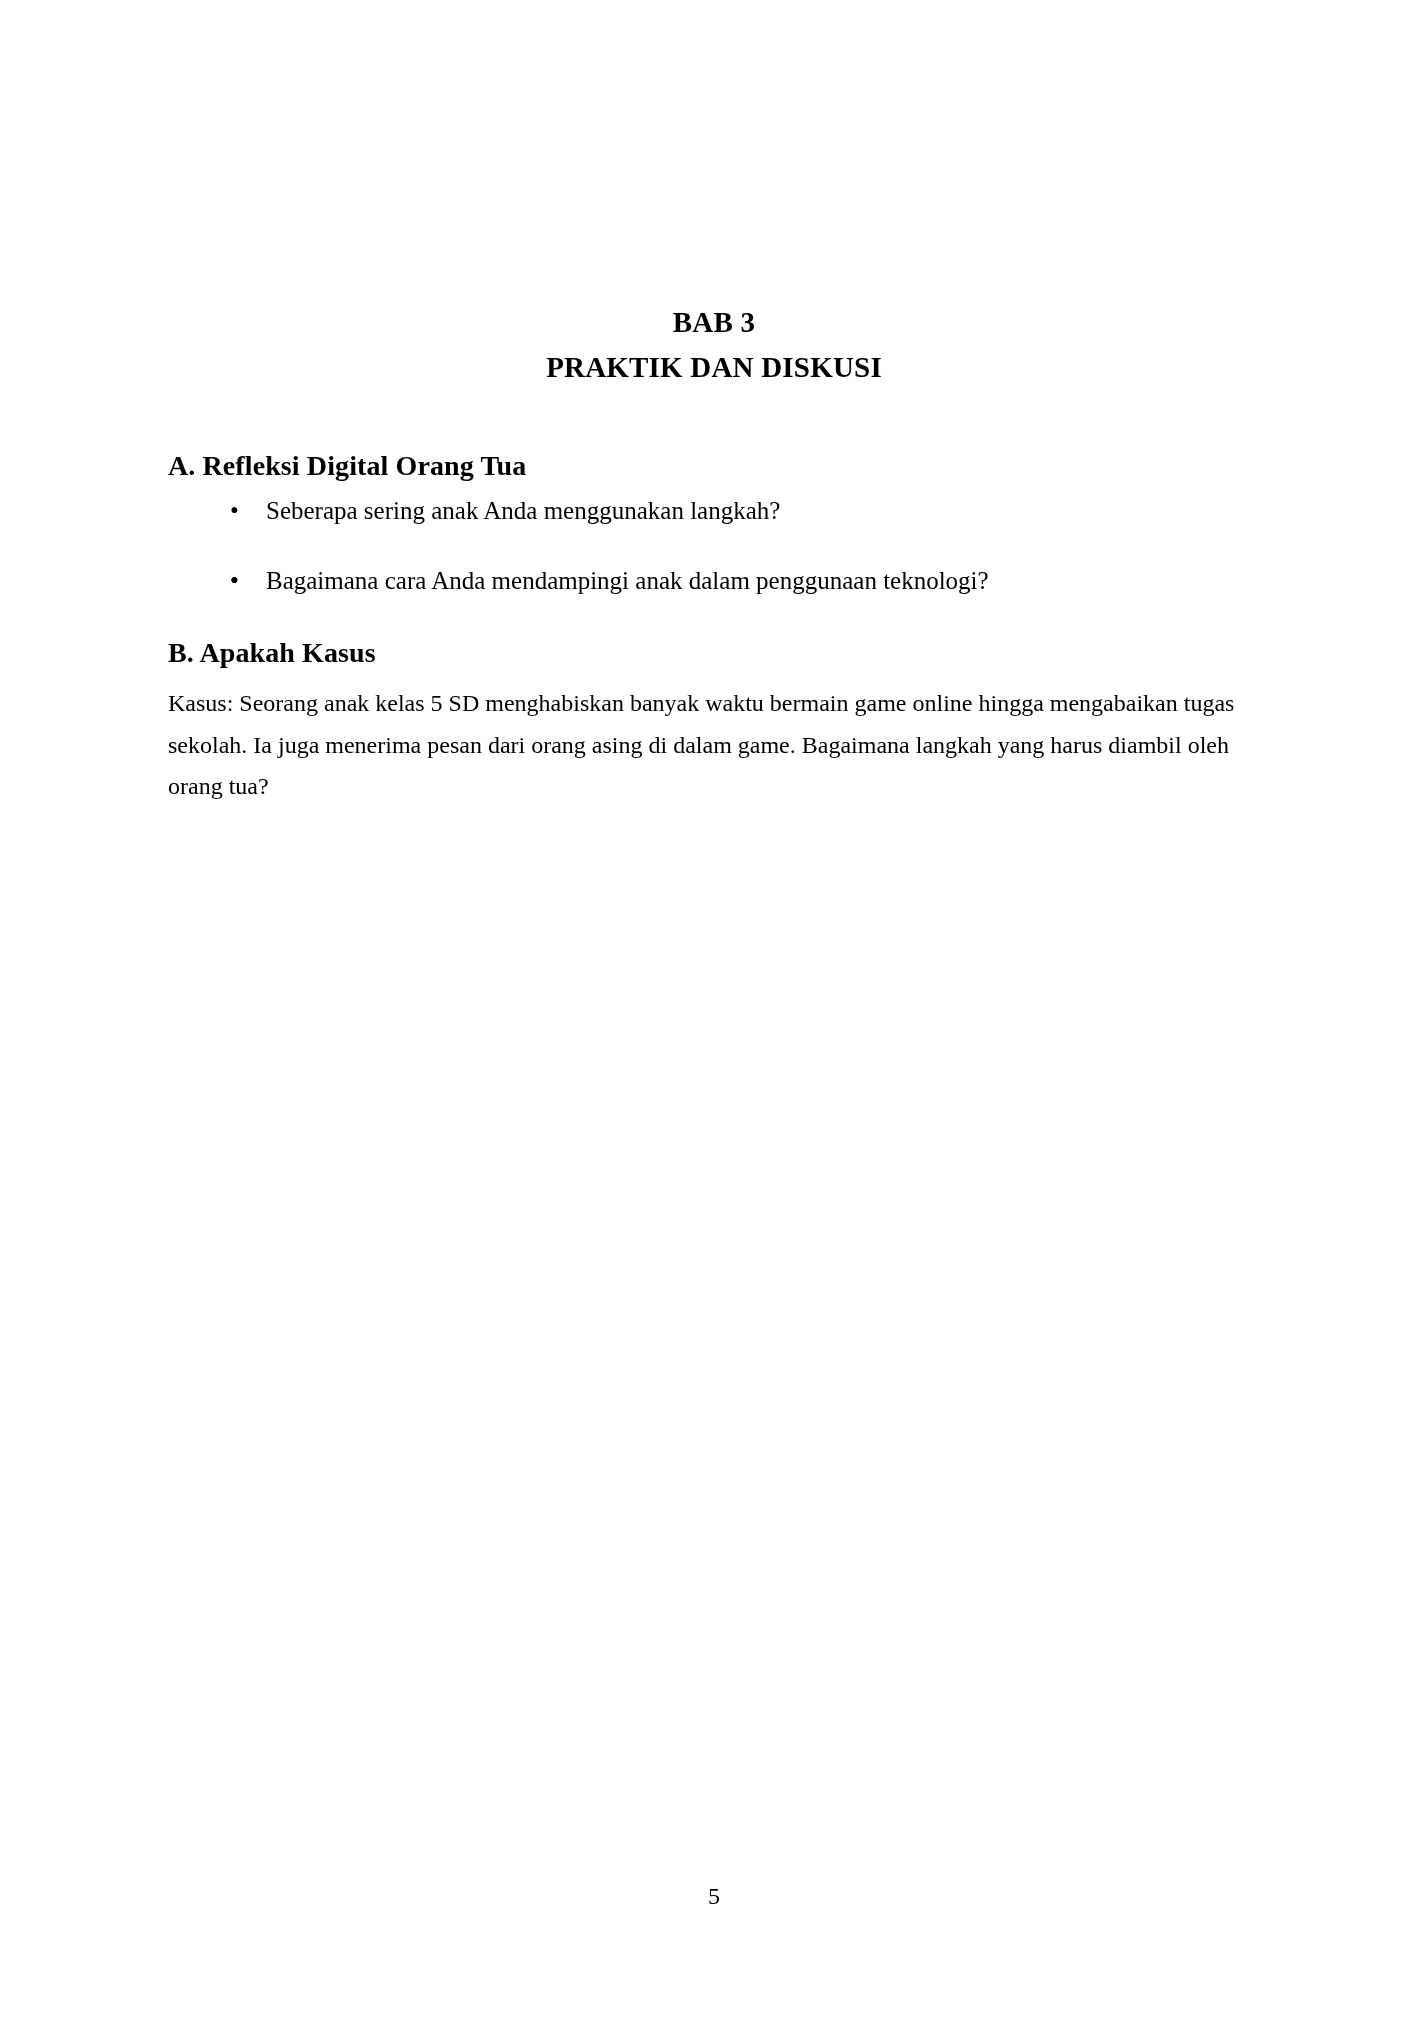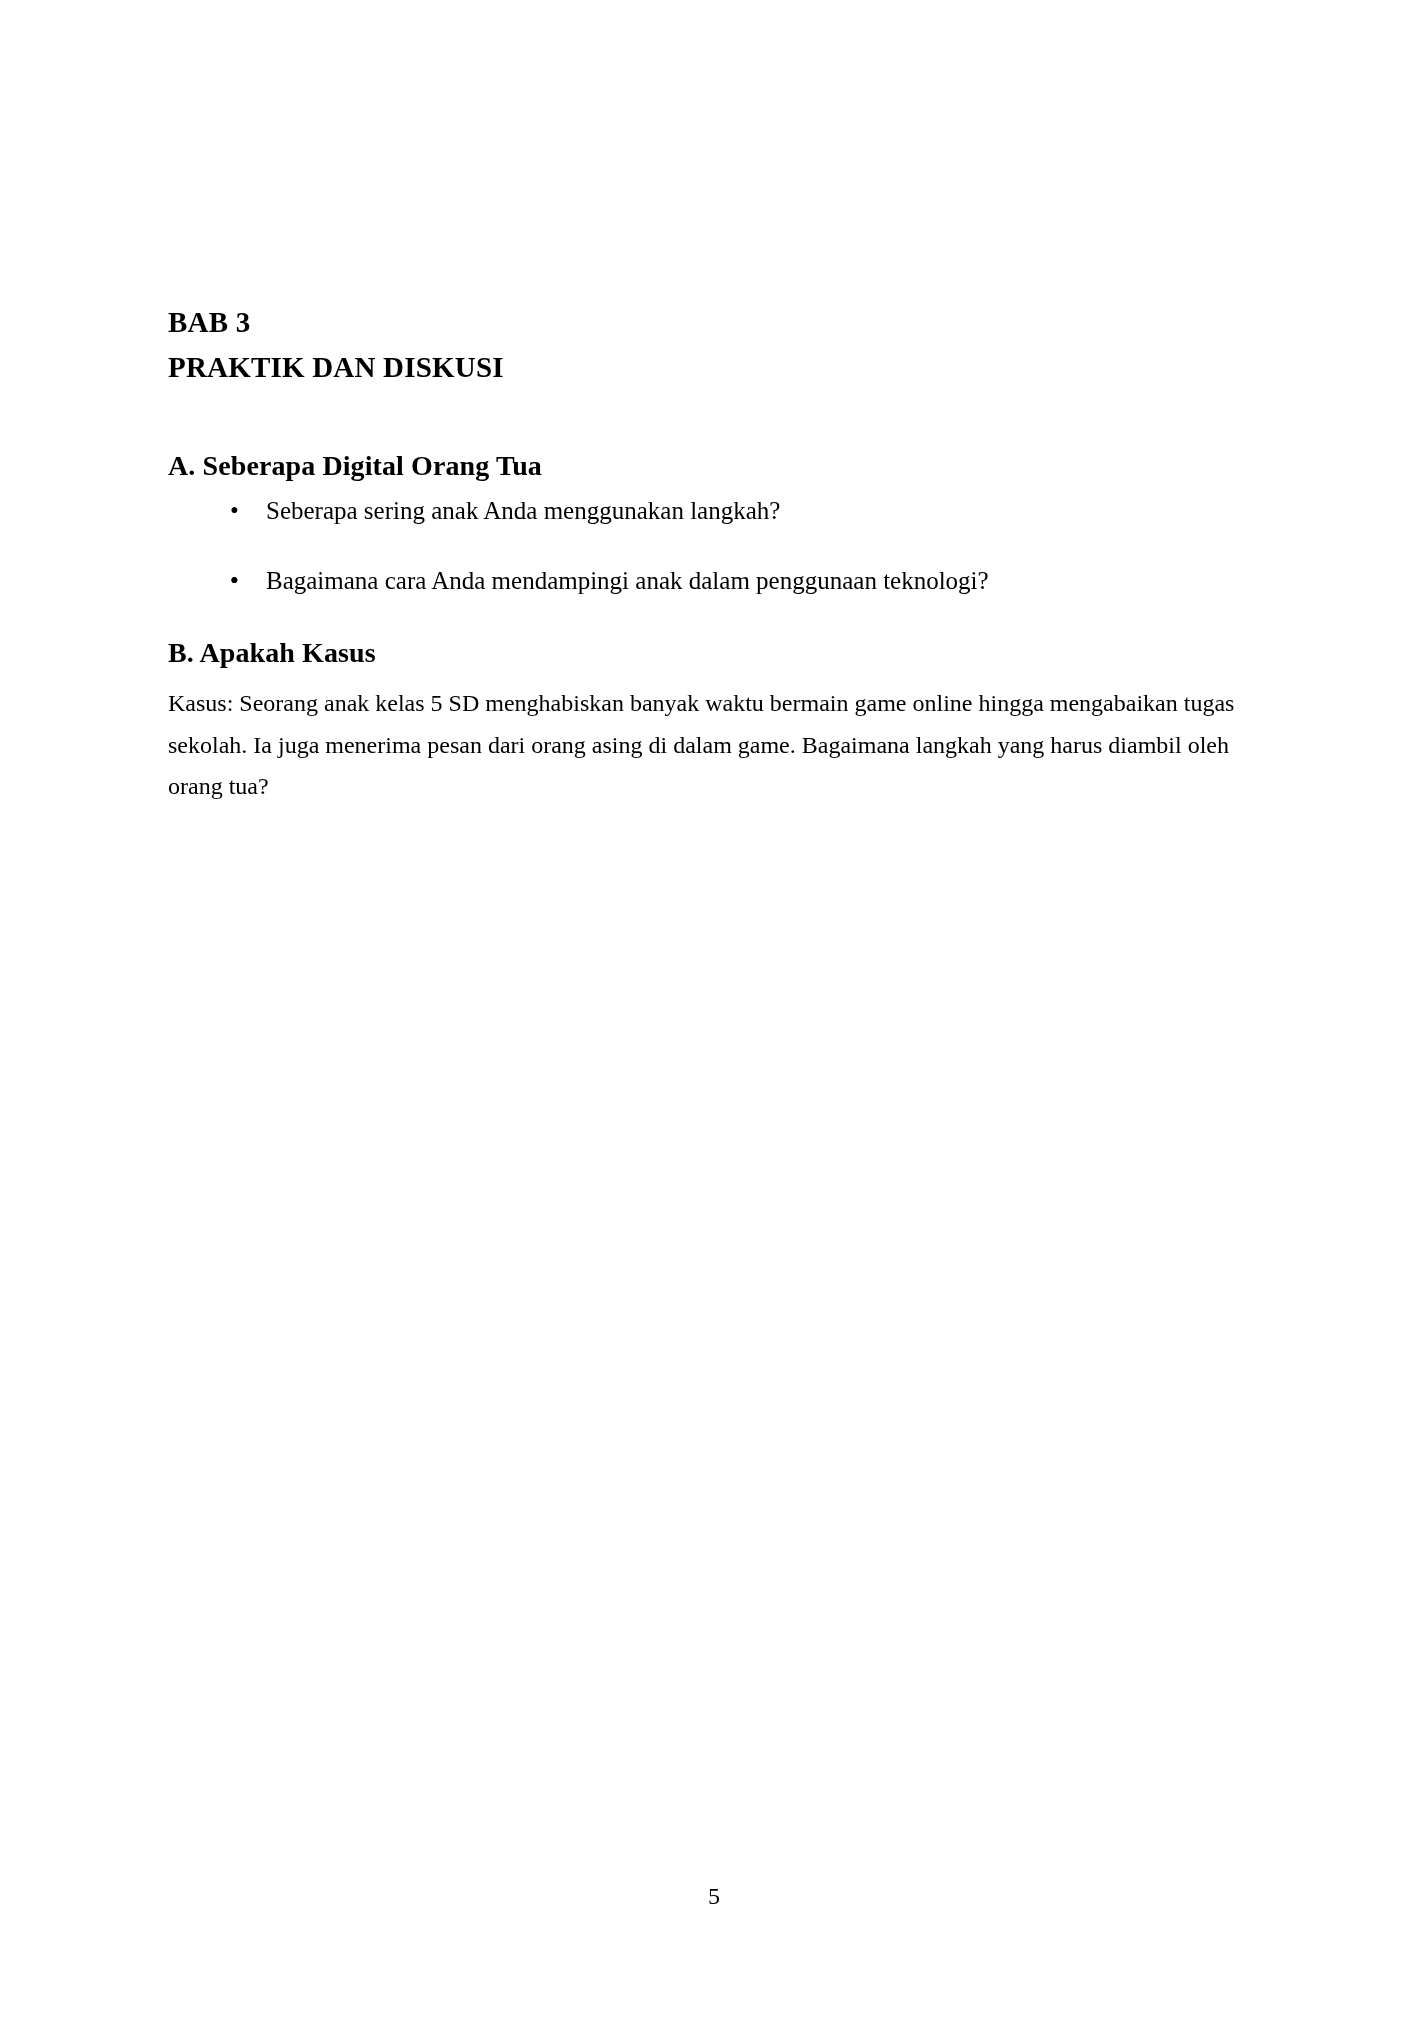--- a/index.html
+++ b/index.html
@@ -16,21 +16,21 @@
   .page {
     position: relative;
     width: 1428px;
     height: 2028px;
     background: #ffffff;
     box-sizing: border-box;
     padding: 0 168px;
   }
   .doc-title-block {
     padding-top: 300px;
-    text-align: left;
+    text-align: center;
   }
   .doc-title-line {
     font-weight: bold;
     font-size: 29px;
     line-height: 1.55;
     letter-spacing: 0.2px;
   }
   .section-heading {
     font-weight: bold;
     font-size: 28px;
@@ -81,21 +81,21 @@
 </head>
 <body>
 
 <div class="page">
 
   <div class="doc-title-block">
     <div class="doc-title-line">BAB 3</div>
     <div class="doc-title-line">PRAKTIK DAN DISKUSI</div>
   </div>
 
-  <h2 class="section-heading">A. Seberapa Digital Orang Tua</h2>
+  <h2 class="section-heading">A. Refleksi Digital Orang Tua</h2>
 
   <ul class="bullets">
     <li>
       <span class="bullet-dot">•</span>
       <span>Seberapa sering anak Anda menggunakan langkah?</span>
     </li>
     <li>
       <span class="bullet-dot">•</span>
     </li>
     <li>

